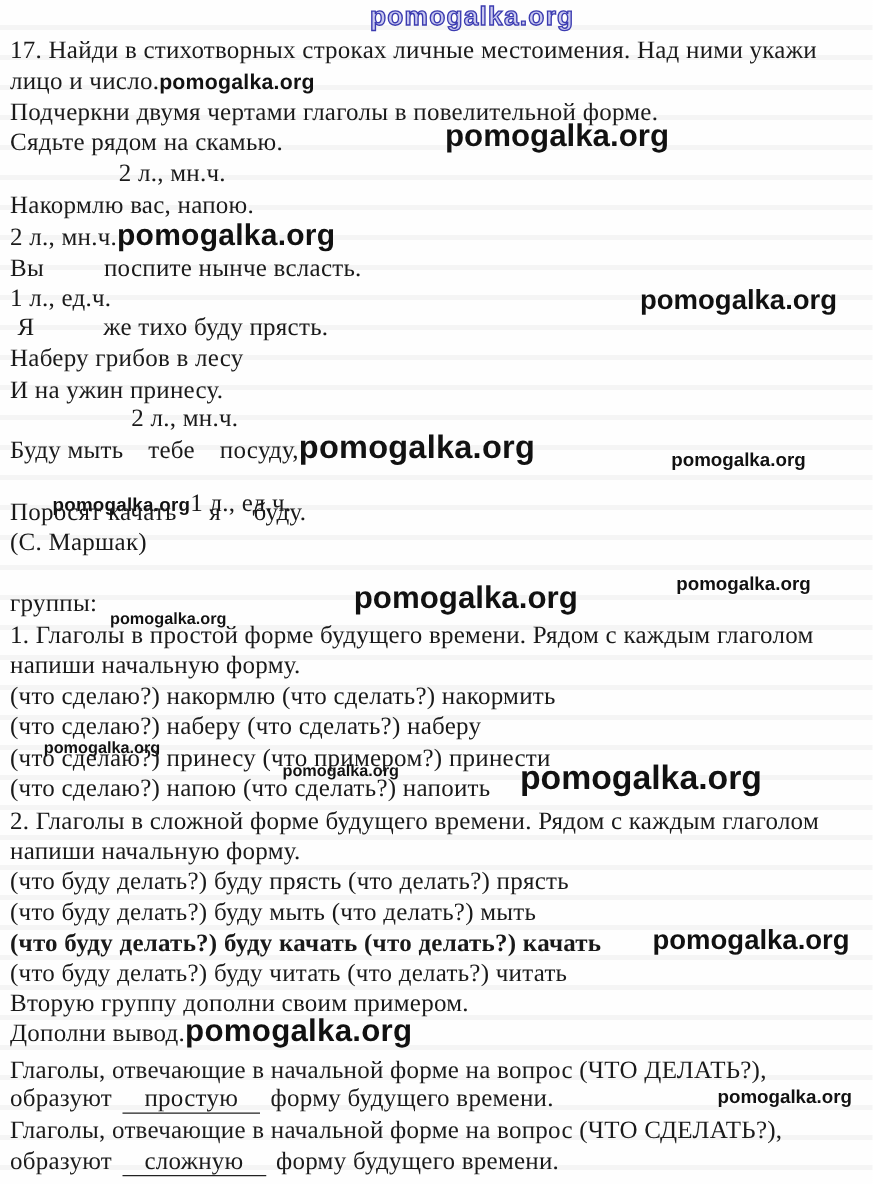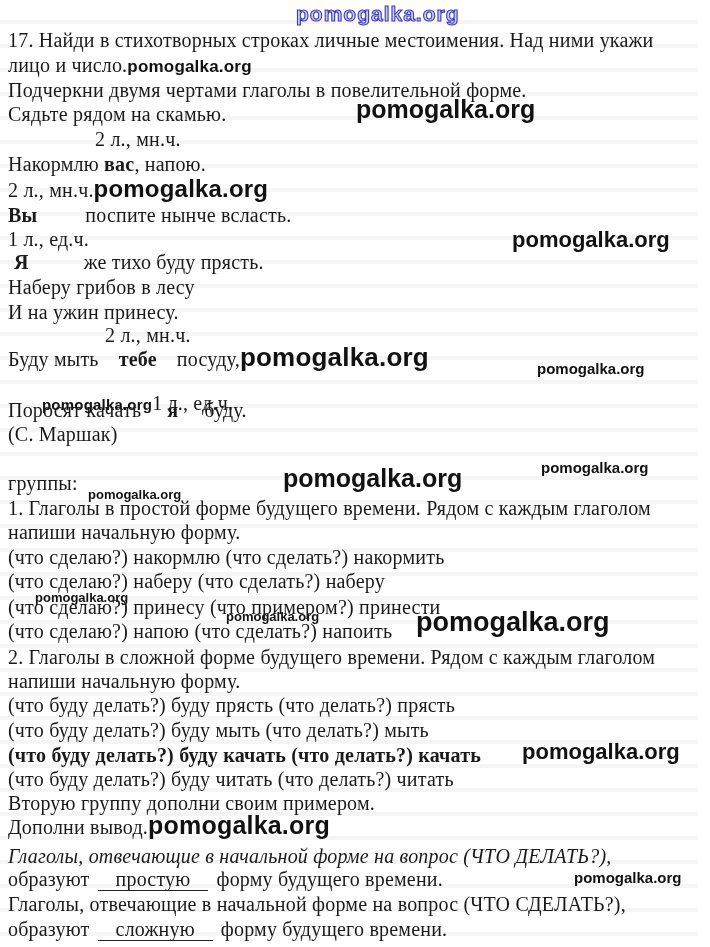--- a/index.html
+++ b/index.html
@@ -17,21 +17,21 @@
       repeating-linear-gradient(180deg, #fefefe 0px, #fefefe 20px, #f5f5f5 20px, #f5f5f5 24px);
   }
   .line{
     position:absolute;
     left:8px;
     font-size:20px;
     line-height:22px;
     white-space:nowrap;
     letter-spacing:0.2px;
   }
-  .b{font-weight:bold;}
+  .b{font-weight:normal;}
   .wm{
     position:absolute;
     font-family:"Liberation Sans","DejaVu Sans",sans-serif;
     color:#111;
     white-space:nowrap;
     line-height:1;
   }
   .wm-inline{
     font-family:"Liberation Sans","DejaVu Sans",sans-serif;
     color:#111;
@@ -143,21 +143,21 @@
   <div class="line" style="top:719px;">(что буду делать?) буду мыть (что делать?) мыть</div>
   <div class="line" style="top:744px;font-weight:bold;">(что буду делать?) буду качать (что делать?) качать</div>
   <div class="line" style="top:768px;">(что буду делать?) буду читать (что делать?) читать</div>
 
   <div class="line" style="top:792px;">Вторую группу дополни своим примером.</div>
 
   <div class="line" style="top:814px;">
     <span>Дополни вывод.</span><span class="wm-inline" style="font-size:25px;font-weight:bold;">pomogalka.org</span>
   </div>
 
-  <div class="line" style="top:845px;font-style:italic;">Глаголы, отвечающие в начальной форме на вопрос (ЧТО ДЕЛАТЬ?),</div>
+  <div class="line" style="top:845px;">Глаголы, отвечающие в начальной форме на вопрос (ЧТО ДЕЛАТЬ?),</div>
   <div class="line" style="top:868px;">
     <span>образуют</span><span class="blank">простую</span><span>форму будущего времени.</span>
   </div>
 
   <div class="line" style="top:893px;">Глаголы, отвечающие в начальной форме на вопрос (ЧТО СДЕЛАТЬ?),</div>
   <div class="line" style="top:918px;">
     <span>образуют</span><span class="blank">сложную</span><span>форму будущего времени.</span>
   </div>
 
 </div>

